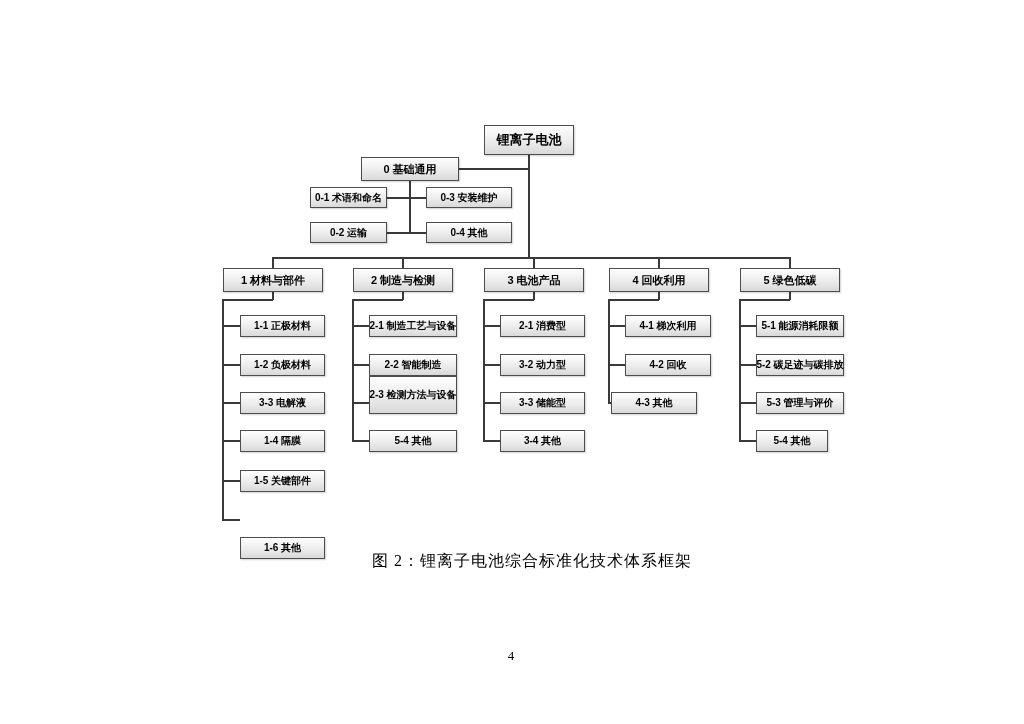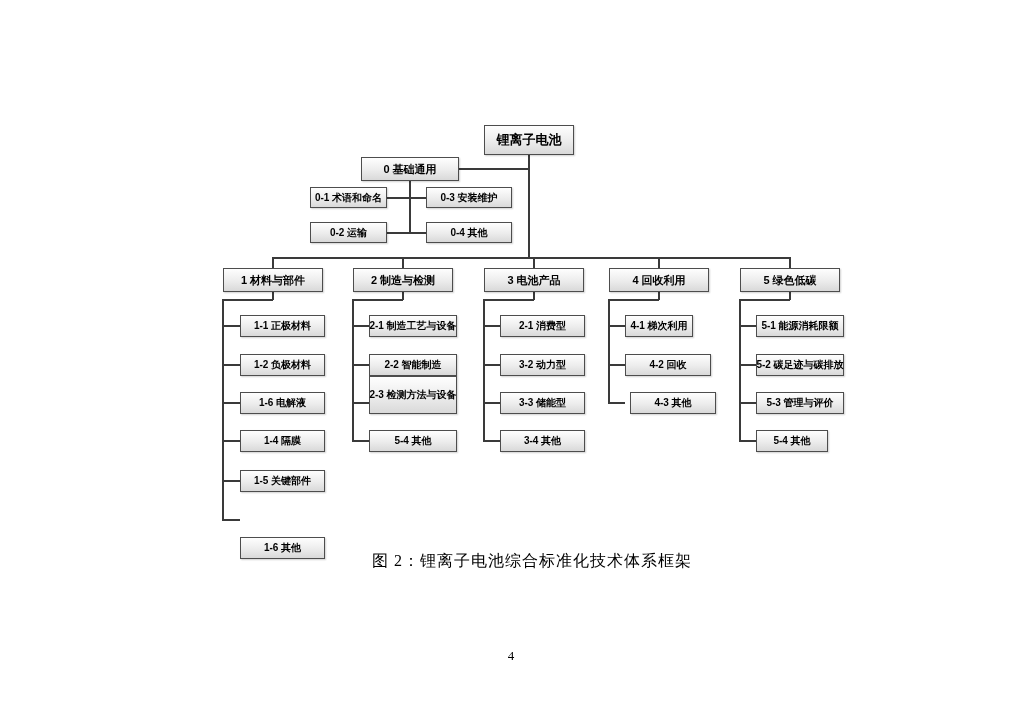--- a/index.html
+++ b/index.html
@@ -99,38 +99,38 @@
   <div class="node child" style="left:426px;top:222px;width:86px;height:21px;">0-4 其他</div>
 
   <div class="node hdr" style="left:223px;top:268px;width:100px;height:24px;">1 材料与部件</div>
   <div class="node hdr" style="left:353px;top:268px;width:100px;height:24px;">2 制造与检测</div>
   <div class="node hdr" style="left:484px;top:268px;width:100px;height:24px;">3 电池产品</div>
   <div class="node hdr" style="left:609px;top:268px;width:100px;height:24px;">4 回收利用</div>
   <div class="node hdr" style="left:740px;top:268px;width:100px;height:24px;">5 绿色低碳</div>
 
   <div class="node child" style="left:240px;top:315px;width:85px;height:22px;">1-1 正极材料</div>
   <div class="node child" style="left:240px;top:354px;width:85px;height:22px;">1-2 负极材料</div>
-  <div class="node child" style="left:240px;top:392px;width:85px;height:22px;">1-6 电解液</div>
+  <div class="node child" style="left:240px;top:392px;width:85px;height:22px;">3-3 电解液</div>
   <div class="node child" style="left:240px;top:430px;width:85px;height:22px;">1-4 隔膜</div>
   <div class="node child" style="left:240px;top:470px;width:85px;height:22px;">1-5 关键部件</div>
   <div class="node child" style="left:240px;top:537px;width:85px;height:22px;">1-6 其他</div>
 
   <div class="node child" style="left:369px;top:315px;width:88px;height:22px;">2-1 制造工艺与设备</div>
   <div class="node child" style="left:369px;top:354px;width:88px;height:22px;">2-2 智能制造</div>
   <div class="node child" style="left:369px;top:376px;width:88px;height:38px;">2-3 检测方法与设备</div>
   <div class="node child" style="left:369px;top:430px;width:88px;height:22px;">5-4 其他</div>
 
   <div class="node child" style="left:500px;top:315px;width:85px;height:22px;">2-1 消费型</div>
   <div class="node child" style="left:500px;top:354px;width:85px;height:22px;">3-2 动力型</div>
   <div class="node child" style="left:500px;top:392px;width:85px;height:22px;">3-3 储能型</div>
   <div class="node child" style="left:500px;top:430px;width:85px;height:22px;">3-4 其他</div>
 
-  <div class="node child" style="left:625px;top:315px;width:68px;height:22px;">4-1 梯次利用</div>
+  <div class="node child" style="left:625px;top:315px;width:86px;height:22px;">4-1 梯次利用</div>
   <div class="node child" style="left:625px;top:354px;width:86px;height:22px;">4-2 回收</div>
-  <div class="node child" style="left:630px;top:392px;width:86px;height:22px;">4-3 其他</div>
+  <div class="node child" style="left:611px;top:392px;width:86px;height:22px;">4-3 其他</div>
 
   <div class="node child" style="left:756px;top:315px;width:88px;height:22px;">5-1 能源消耗限额</div>
   <div class="node child" style="left:756px;top:354px;width:88px;height:22px;">5-2 碳足迹与碳排放</div>
   <div class="node child" style="left:756px;top:392px;width:88px;height:22px;">5-3 管理与评价</div>
   <div class="node child" style="left:756px;top:430px;width:72px;height:22px;">5-4 其他</div>
 
   <div class="caption">图 2：锂离子电池综合标准化技术体系框架</div>
   <div class="pagenum">4</div>
 
 </div>

